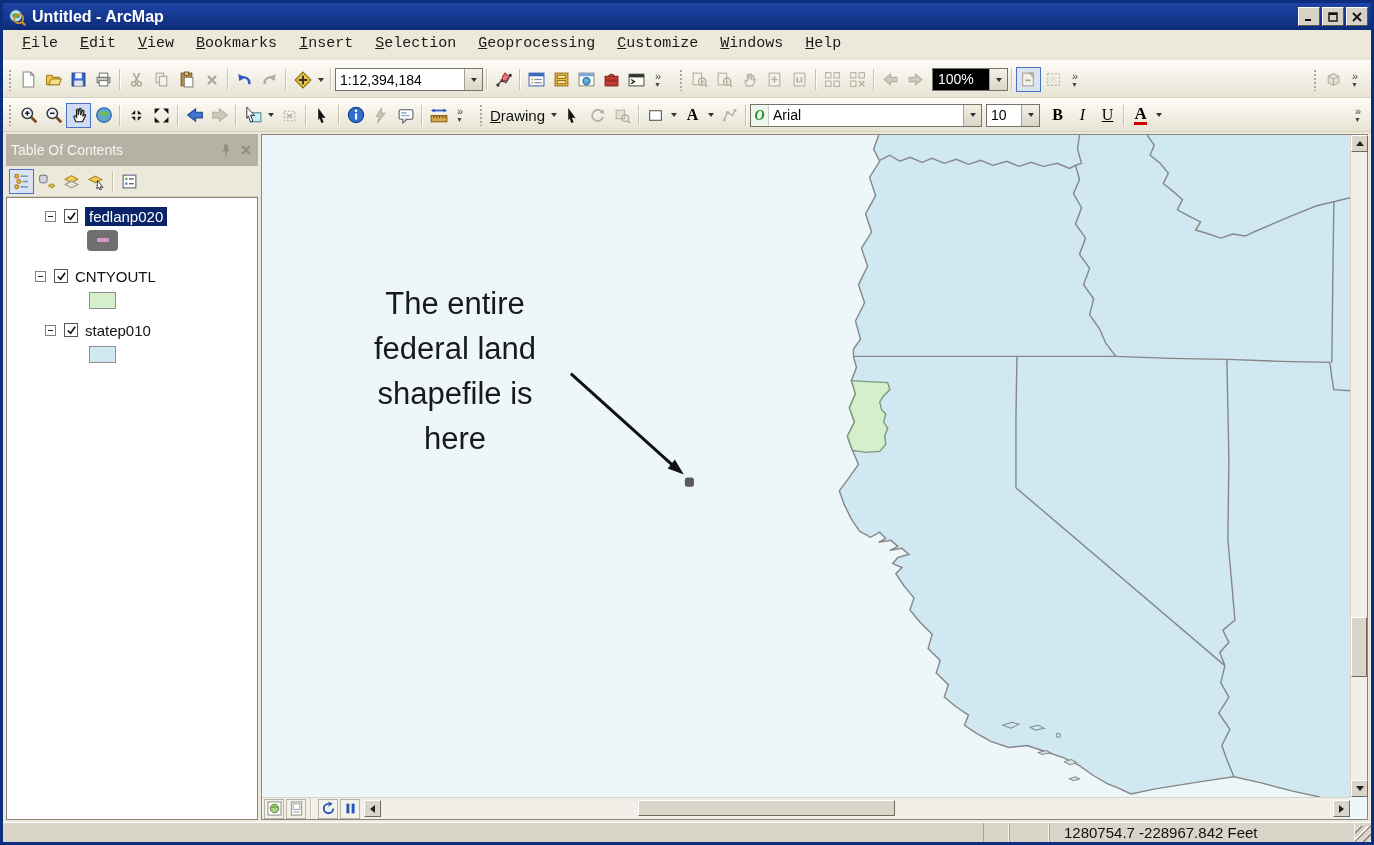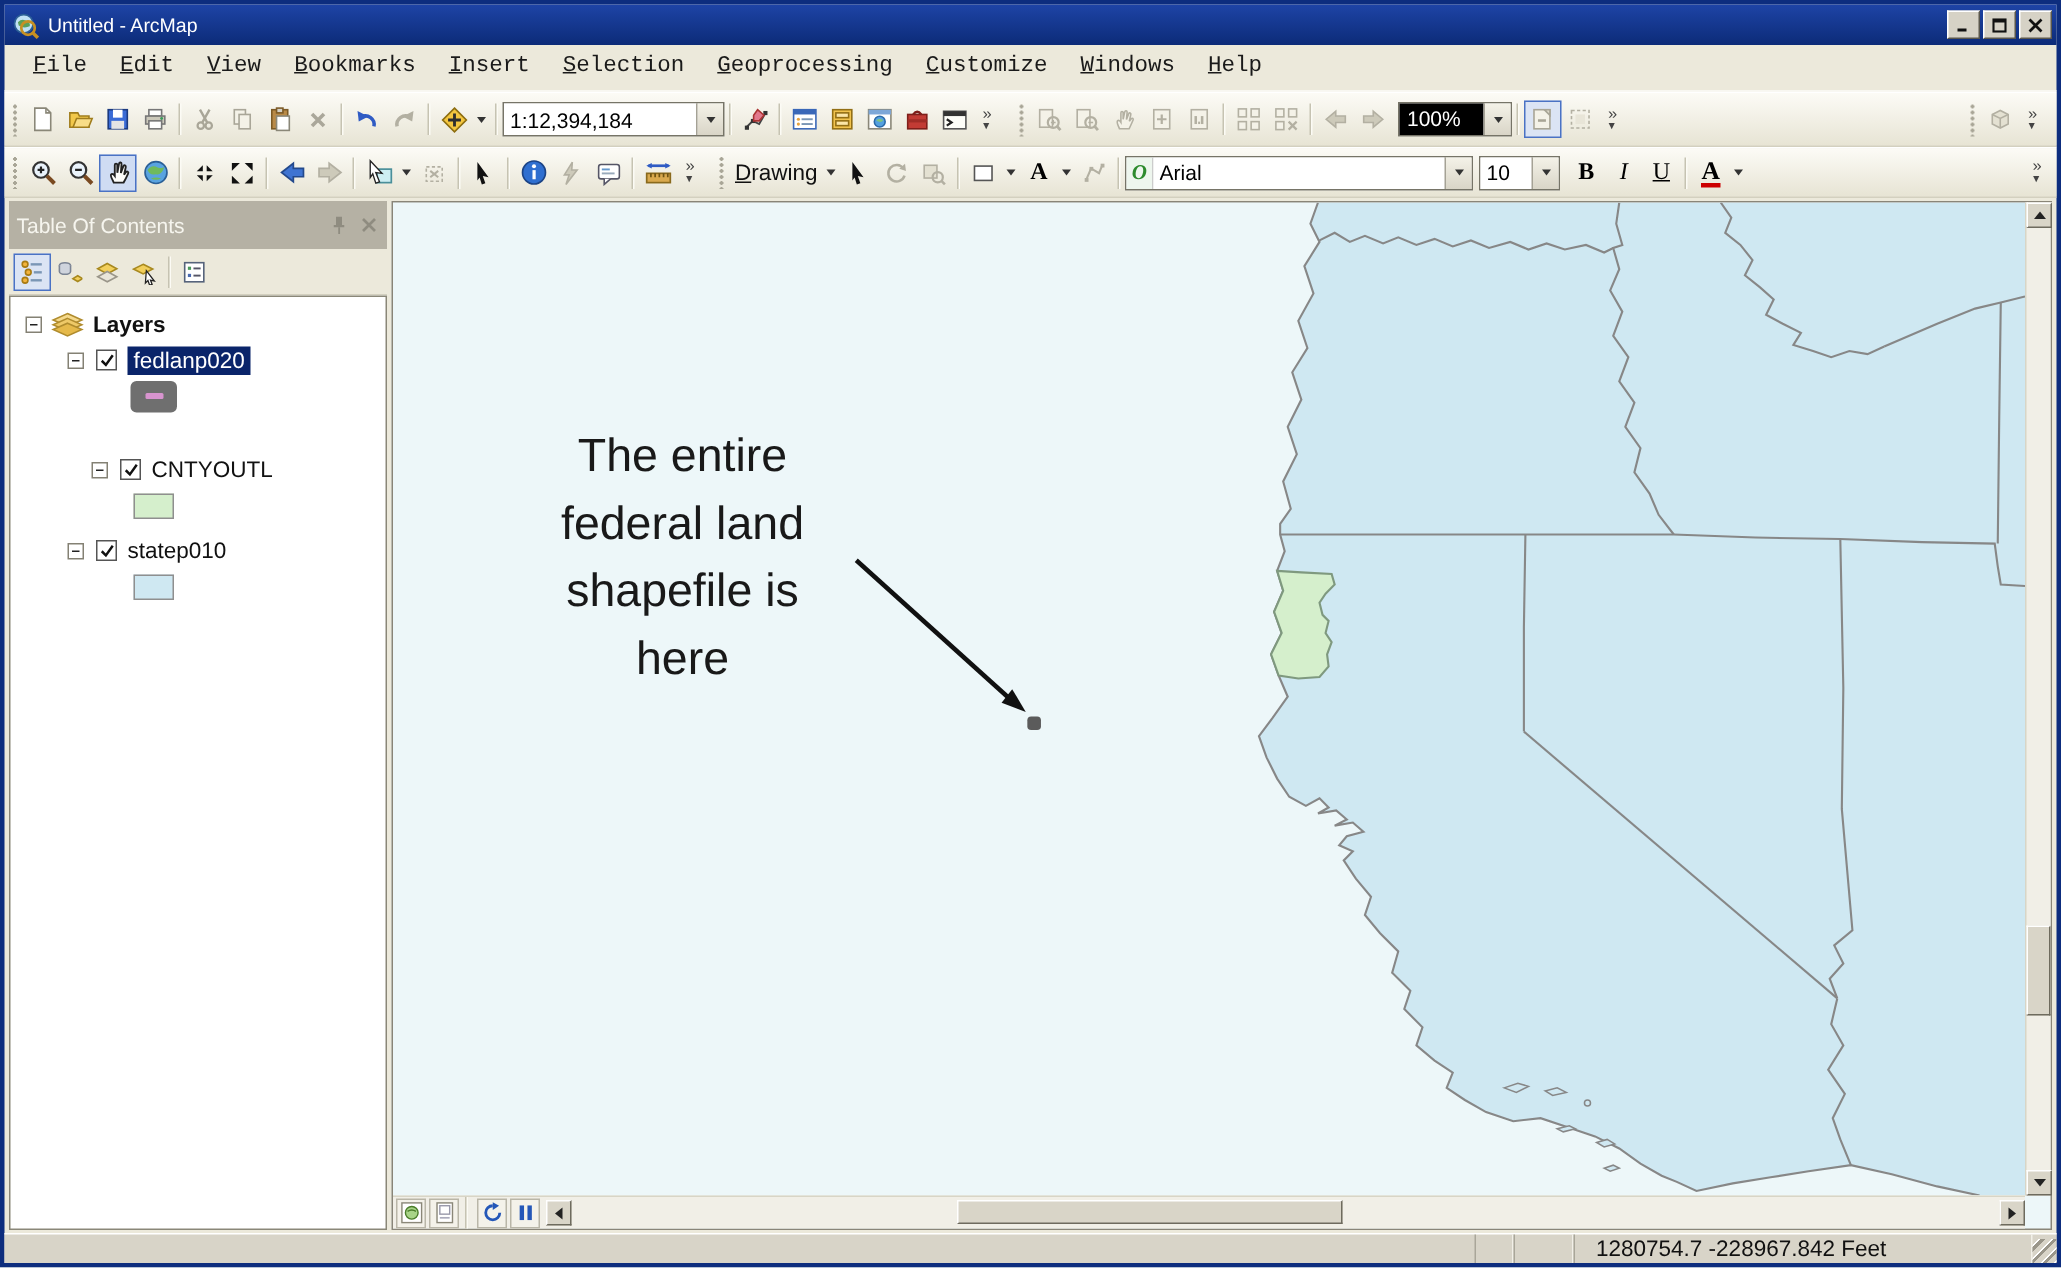--- a/index.html
+++ b/index.html
@@ -1,21 +1,21 @@
 <!DOCTYPE html>
 <html><head>
 <meta charset="utf-8">
 <style>
   * { box-sizing: border-box; margin: 0; padding: 0; }
   html,body { width:1374px; height:845px; overflow:hidden; font-family:"Liberation Sans",sans-serif; }
   .window { width:1374px; height:845px; border:3px solid #0d2d7e; display:flex; flex-direction:column; background:#ece9db; }
 
   
   .titlebar { height:27px; background:linear-gradient(to bottom,#1e44a6,#0c2b78); display:flex; align-items:center; padding:0 3px 0 5px; flex:none; }
-  .apptitle { color:#fff; font-weight:normal; font-size:13px; margin-left:6px; flex:1; }
+  .apptitle { color:#fff; font-weight:bold; font-size:16px; margin-left:6px; flex:1; }
   .winbtn { width:22px; height:19px; background:#d6d2c6; border:1px solid #fff; border-right-color:#5a574c; border-bottom-color:#5a574c; display:flex; align-items:center; justify-content:center; margin-left:2px; }
 
   
   .menubar { height:31px; display:flex; padding-left:8px; border-bottom:1px solid #f8f7f1; flex:none;font-family:Liberation Mono, monospace; }
   .menuitem { font-size:15px; color:#1a1a1a; padding:5px 11px; }
   u { text-decoration:underline; }
 
   
   .toolrow { display:flex; align-items:center; background:linear-gradient(#fcfbf6,#e7e4d4); border-top:1px solid #fff; border-bottom:1px solid #d3d0bf; flex:none; }
   .row1 { height:37px; } .row2 { height:34px; }
@@ -622,48 +622,37 @@
             <svg width="17" height="17" viewBox="0 0 16 16">
               <rect x="2" y="2" width="12" height="12" fill="#fff" stroke="#55627a"></rect>
               <rect x="4" y="4.5" width="2" height="2" fill="#4a9a5a"></rect>
               <rect x="7.5" y="5" width="4.5" height="1.2" fill="#556"></rect>
               <rect x="4" y="9" width="2" height="2" fill="#4a6ab0"></rect>
               <rect x="7.5" y="9.5" width="4.5" height="1.2" fill="#556"></rect>
             </svg>
           </div>
       </div>
       <div class="treebox">
-        <div class="trow" style="padding-left:10px;">
-          <span class="exp">
-              <i></i>
-            </span>
-          <svg width="24" height="17" viewBox="0 0 22 16" style="margin:0 5px;">
-              <polygon points="11,1 20,5 11,9 2,5" fill="#f5d98b" stroke="#b08c2e"></polygon>
-              <polygon points="11,4 20,8 11,12 2,8" fill="#eec968" stroke="#b08c2e"></polygon>
-              <polygon points="11,7 20,11 11,15 2,11" fill="#e5b94a" stroke="#b08c2e"></polygon>
-            </svg>
-          <span class="lbl" style="font-weight:bold;">Layers</span>
-        </div>
         <div class="trow" style="padding-left:38px;">
           <span class="exp">
               <i></i>
             </span>
           <span class="cb">
               <svg width="11" height="11" viewBox="0 0 12 12">
                 <path d="M2 6 L5 9 L10 2" fill="none" stroke="#111" stroke-width="1.8"></path>
               </svg>
             </span>
           <span class="lbl hl">fedlanp020</span>
         </div>
         <div class="trow">
           <span class="sym-gray">
               <i></i>
             </span>
         </div>
-        <div class="trow" style="padding-left:54px;margin-top:25px;">
+        <div class="trow" style="padding-left:28px;margin-top:12px;">
           <span class="exp">
               <i></i>
             </span>
           <span class="cb">
               <svg width="11" height="11" viewBox="0 0 12 12">
                 <path d="M2 6 L5 9 L10 2" fill="none" stroke="#111" stroke-width="1.8"></path>
               </svg>
             </span>
           <span class="lbl">CNTYOUTL</span>
         </div>

